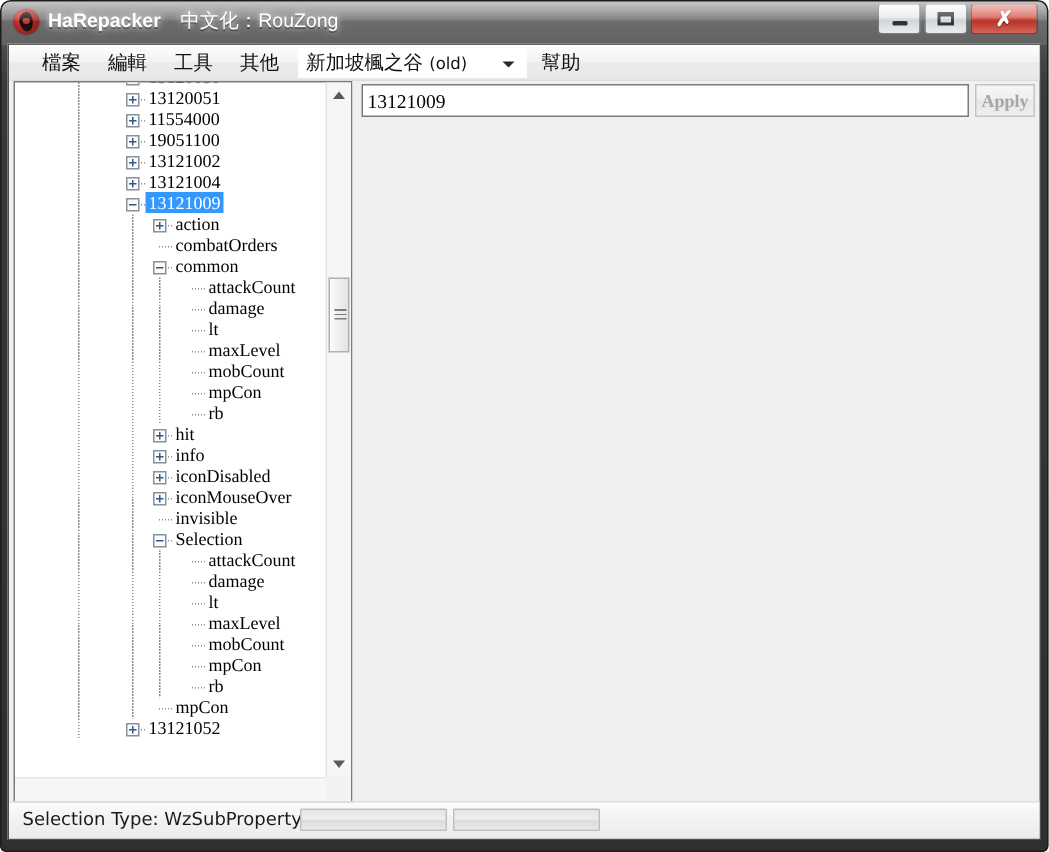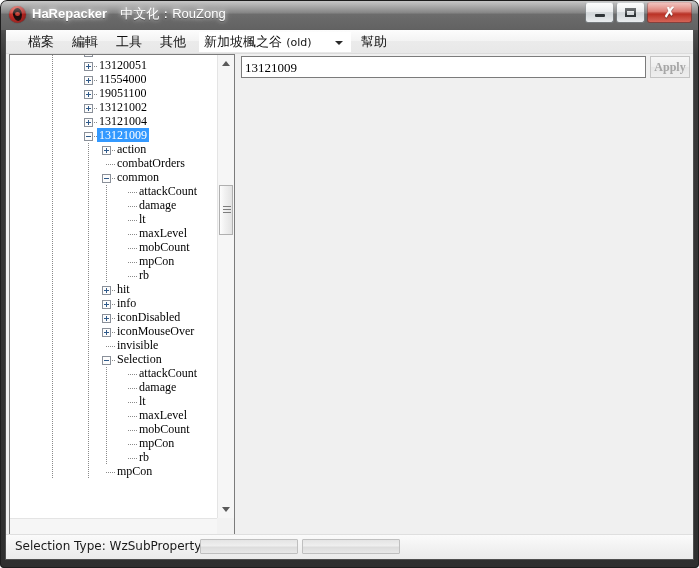--- a/index.html
+++ b/index.html
@@ -565,20 +565,26 @@
                 <div class="vline" style="left: 78px;"></div>
                 <div class="vline" style="left: 96px;"></div>
                 <div class="hline" style="left: 118px; width: 10px;"></div>
                 <span class="label" style="left: 127px;">rb</span>
               </div>
               <div class="trow">
                 <div class="vline" style="left: 42px;"></div>
                 <div class="vline" style="left: 78px;"></div>
                 <div class="hline" style="left: 96px; width: 10px;"></div>
                 <span class="label" style="left: 105px;">mpCon</span>
+              </div>
+              <div class="trow">
+                <div class="vline" style="left: 42px;"></div>
+                <div class="exp plus" style="left: 74px;"></div>
+                <div class="hline" style="left: 84px; width: 4px;"></div>
+                <span class="label" style="left: 87px;">13121052</span>
               </div>
             </div>
         </div>
 
         <div id="tree-vscroll">
           <div class="sb-arrow" id="vs-up">
               <i></i>
             </div>
           <div id="vs-thumb">
               <div class="grip"></div>

